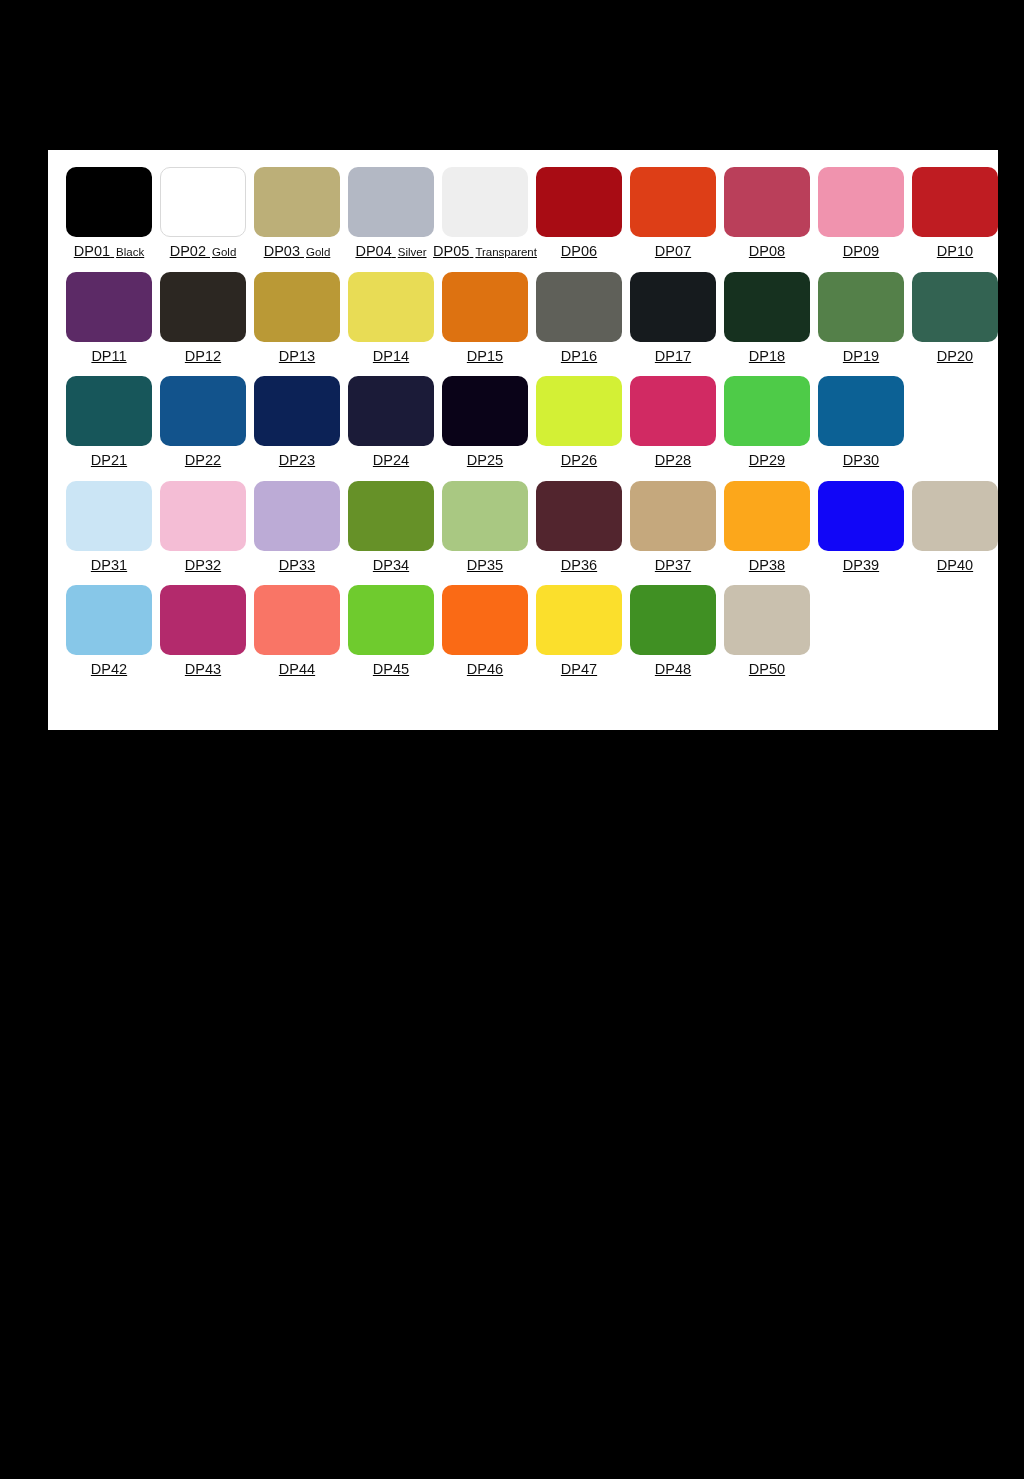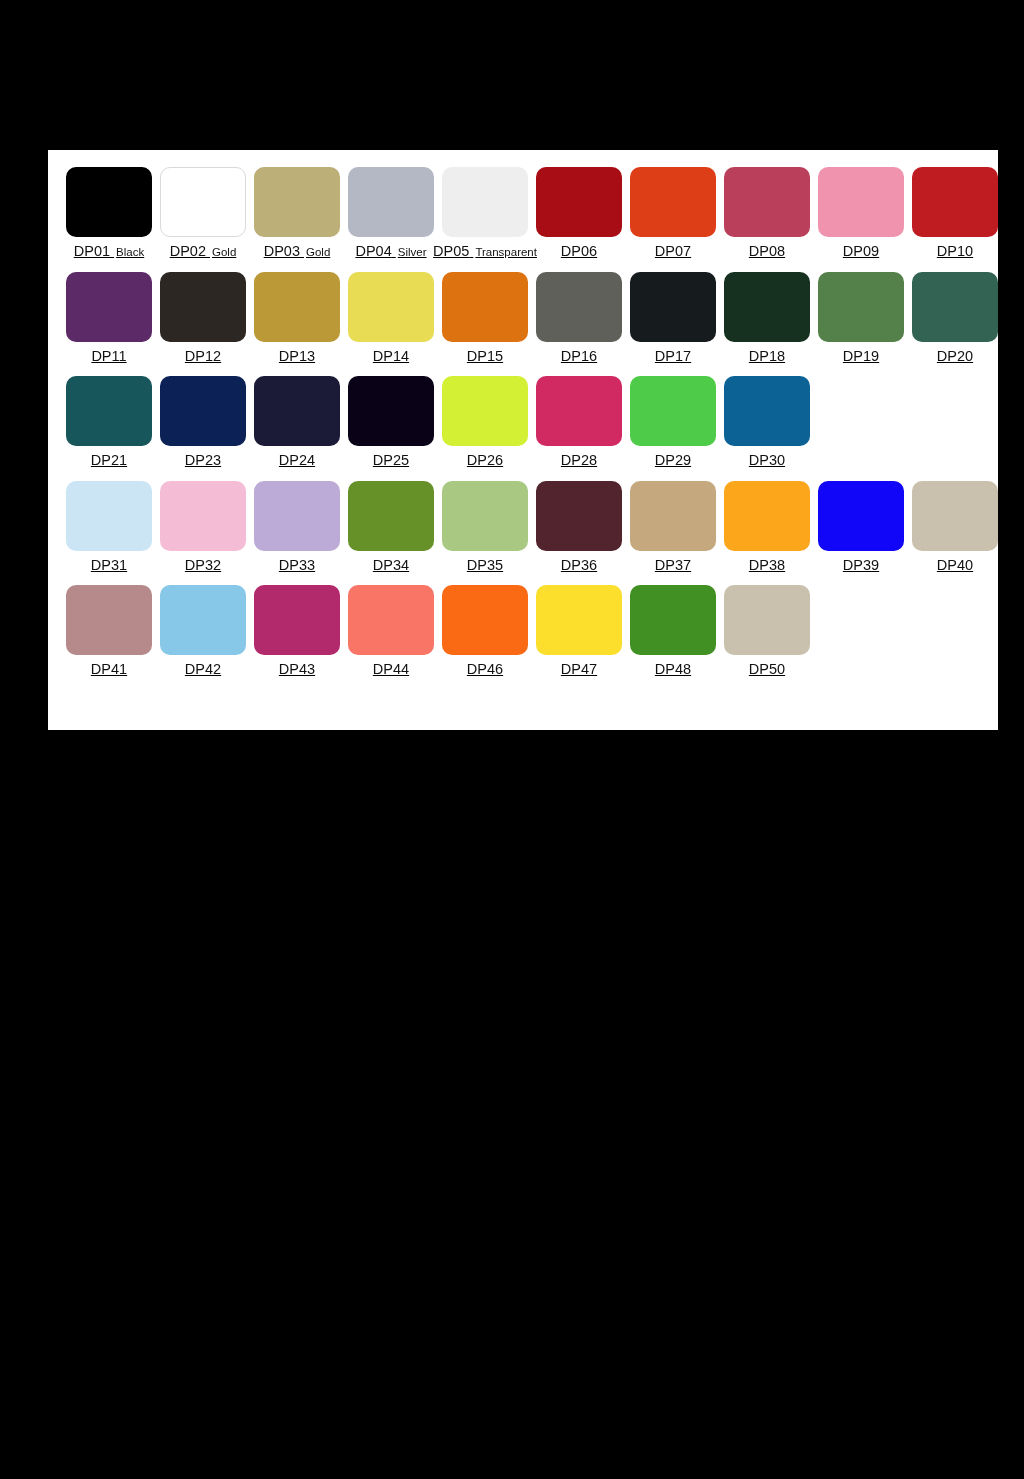--- a/index.html
+++ b/index.html
@@ -164,20 +164,24 @@
           <div class="swatch-chip" title="#336352" style="background: rgb(51, 99, 82);"></div>
           <div class="swatch-label"><span class="code">DP20</span></div>
         </div>
       </div>
       <div class="swatch-row">
         <div class="swatch-cell">
           <div class="swatch-chip" title="#17565a" style="background: rgb(23, 86, 90);"></div>
           <div class="swatch-label"><span class="code">DP21</span></div>
         </div>
         <div class="swatch-cell">
+          <div class="swatch-chip" title="#12538c" style="background: rgb(18, 83, 140);"></div>
+          <div class="swatch-label"><span class="code">DP22</span></div>
+        </div>
+        <div class="swatch-cell">
           <div class="swatch-chip" title="#0c2256" style="background: rgb(12, 34, 86);"></div>
           <div class="swatch-label"><span class="code">DP23</span></div>
         </div>
         <div class="swatch-cell">
           <div class="swatch-chip" title="#1b1b38" style="background: rgb(27, 27, 56);"></div>
           <div class="swatch-label"><span class="code">DP24</span></div>
         </div>
         <div class="swatch-cell">
           <div class="swatch-chip" title="#0a0318" style="background: rgb(10, 3, 24);"></div>
           <div class="swatch-label"><span class="code">DP25</span></div>
@@ -236,36 +240,36 @@
           <div class="swatch-chip" title="#1106f7" style="background: rgb(17, 6, 247);"></div>
           <div class="swatch-label"><span class="code">DP39</span></div>
         </div>
         <div class="swatch-cell">
           <div class="swatch-chip" title="#c9c0ae" style="background: rgb(201, 192, 174);"></div>
           <div class="swatch-label"><span class="code">DP40</span></div>
         </div>
       </div>
       <div class="swatch-row">
         <div class="swatch-cell">
-          <div class="swatch-chip" title="#b68a8a" style="background: rgb(182, 138, 138);"></div>
-          <div class="swatch-label"><span class="code">DP41</span></div>
-        </div>
-        <div class="swatch-cell">
           <div class="swatch-chip" title="#87c7e8" style="background: rgb(135, 199, 232);"></div>
           <div class="swatch-label"><span class="code">DP42</span></div>
         </div>
         <div class="swatch-cell">
           <div class="swatch-chip" title="#b32a6c" style="background: rgb(179, 42, 108);"></div>
           <div class="swatch-label"><span class="code">DP43</span></div>
         </div>
         <div class="swatch-cell">
           <div class="swatch-chip" title="#f97566" style="background: rgb(249, 117, 102);"></div>
           <div class="swatch-label"><span class="code">DP44</span></div>
         </div>
         <div class="swatch-cell">
+          <div class="swatch-chip" title="#6fcb2e" style="background: rgb(111, 203, 46);"></div>
+          <div class="swatch-label"><span class="code">DP45</span></div>
+        </div>
+        <div class="swatch-cell">
           <div class="swatch-chip" title="#fa6a15" style="background: rgb(250, 106, 21);"></div>
           <div class="swatch-label"><span class="code">DP46</span></div>
         </div>
         <div class="swatch-cell">
           <div class="swatch-chip" title="#fbdf2c" style="background: rgb(251, 223, 44);"></div>
           <div class="swatch-label"><span class="code">DP47</span></div>
         </div>
         <div class="swatch-cell">
           <div class="swatch-chip" title="#409023" style="background: rgb(64, 144, 35);"></div>
           <div class="swatch-label"><span class="code">DP48</span></div>

